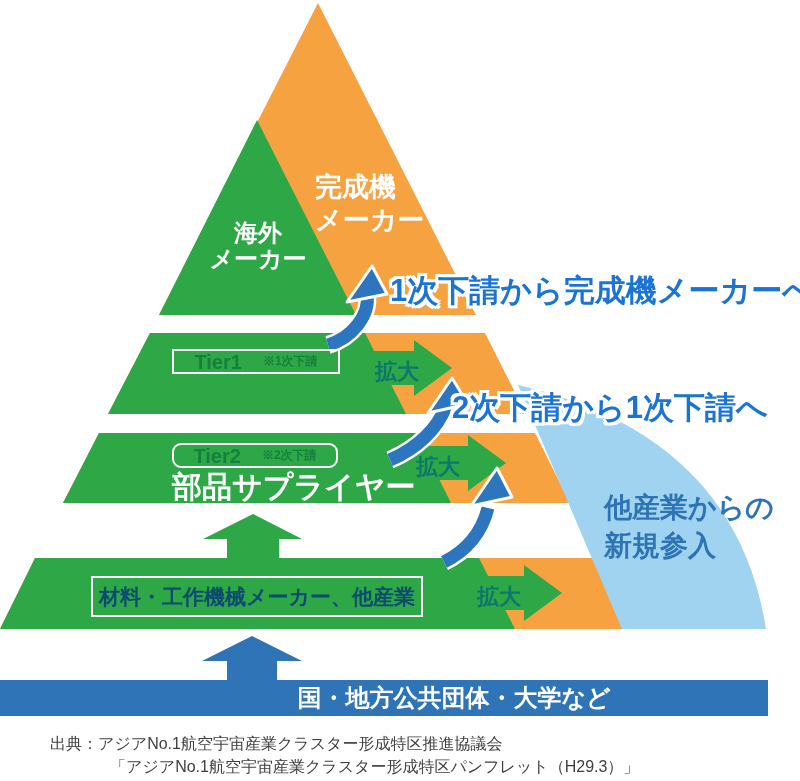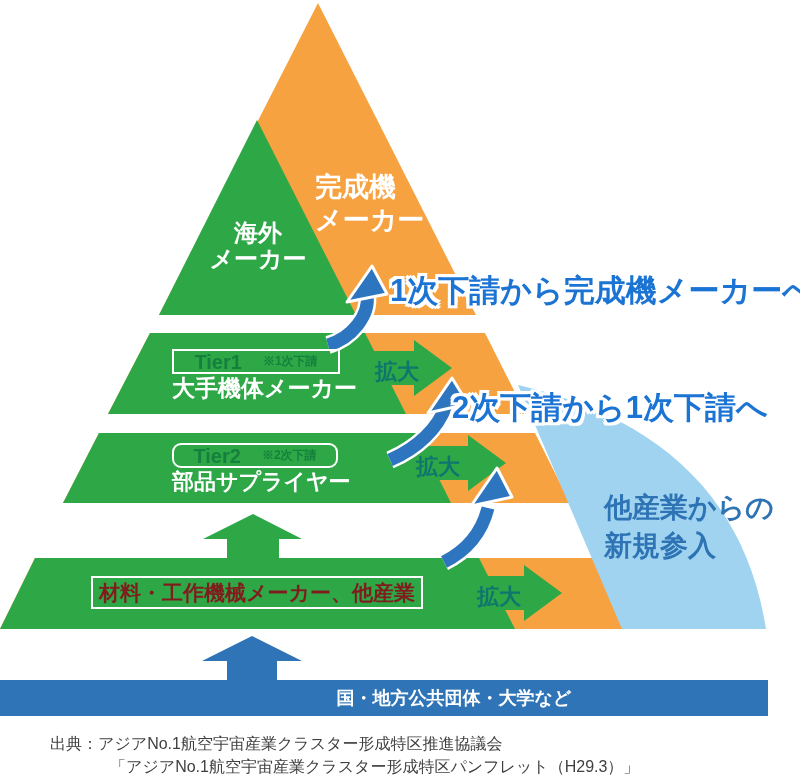--- a/index.html
+++ b/index.html
@@ -18,43 +18,43 @@
   .overseas-label{left:197px;top:220px;width:122px;text-align:center;font-size:24px;line-height:26px;}
   .tier-badge{
     position:absolute;box-sizing:border-box;border:2px solid #fff;color:#15803d;
     display:flex;align-items:center;justify-content:center;gap:21px;font-weight:bold;
   }
   #tier1-badge{left:172px;top:349px;width:168px;height:25px;}
   #tier2-badge{left:172px;top:443px;width:166px;height:25px;border-radius:9px;}
   .badge-main{font-size:20px;line-height:20px;}
   .badge-note{font-size:12px;line-height:13px;}
   #tier1-label{left:172px;top:373px;font-size:23px;}
-  #tier2-label{left:172px;top:467px;font-size:22px;}
+  #tier2-label{left:172px;top:467px;font-size:30px;}
   .expand-label{font-size:22px;color:#0f766e;}
   #expand1{left:375px;top:357px;}
   #expand2{left:416px;top:452px;}
   #expand3{left:477px;top:582px;}
   #base-badge{
-    position:absolute;left:91px;top:576px;width:332px;height:33px;box-sizing:border-box;
-    border:2px solid #fff;color:#7f1d1d;display:flex;align-items:center;justify-content:center;
+    position:absolute;left:91px;top:576px;width:332px;height:41px;box-sizing:border-box;
+    border:2px solid #fff;color:#0c4a6e;display:flex;align-items:center;justify-content:center;
     font-size:21px;font-weight:bold;
   }
   .outline-blue{
     color:var(--accent_text_blue,#1B74D4);font-size:31px;
     text-shadow:-3px -3px 0 #fff,3px -3px 0 #fff,-3px 3px 0 #fff,3px 3px 0 #fff,
                 -3px 0 0 #fff,3px 0 0 #fff,0 -3px 0 #fff,0 3px 0 #fff;
   }
   #promotion1{left:390px;top:270px;}
   #promotion2{left:452px;top:387px;}
   #new-entry{left:604px;top:489px;font-size:28px;line-height:38px;color:var(--note_text_blue,#2E74B5);}
   #gov-bar{
     position:absolute;left:0;top:680px;width:768px;height:36px;background:var(--blue,#2E74B6);
     display:flex;align-items:center;justify-content:center;box-sizing:border-box;padding-left:140px;
   }
-  #gov-bar .txt-bar{color:#fff;font-size:18px;font-weight:bold;white-space:nowrap;}
+  #gov-bar .txt-bar{color:#fff;font-size:24px;font-weight:bold;white-space:nowrap;}
   #source{position:absolute;left:50px;top:732px;font-size:16px;line-height:23px;color:var(--source_text,#3F3F3F);font-weight:normal;}
   #source .line2{margin-left:60px;}
 </style>
 </head>
 <body>
 
 <div id="stage">
 
   <svg id="shapes" width="800" height="781" viewBox="0 0 800 781">
 
@@ -102,21 +102,20 @@
 
   <div class="txt white overseas-label">
     <div>海外</div>
     <div>メーカー</div>
   </div>
 
   <div id="tier1-badge" class="tier-badge">
     <span class="badge-main">Tier1</span>
     <span class="badge-note">※1次下請</span>
   </div>
-  <div id="tier1-label" class="txt white">大手機体メーカー</div>
   <div id="expand1" class="txt expand-label">拡大</div>
 
   <div id="tier2-badge" class="tier-badge">
     <span class="badge-main">Tier2</span>
     <span class="badge-note">※2次下請</span>
   </div>
   <div id="tier2-label" class="txt white">部品サプライヤー</div>
   <div id="expand2" class="txt expand-label">拡大</div>
 
   <div id="base-badge">

